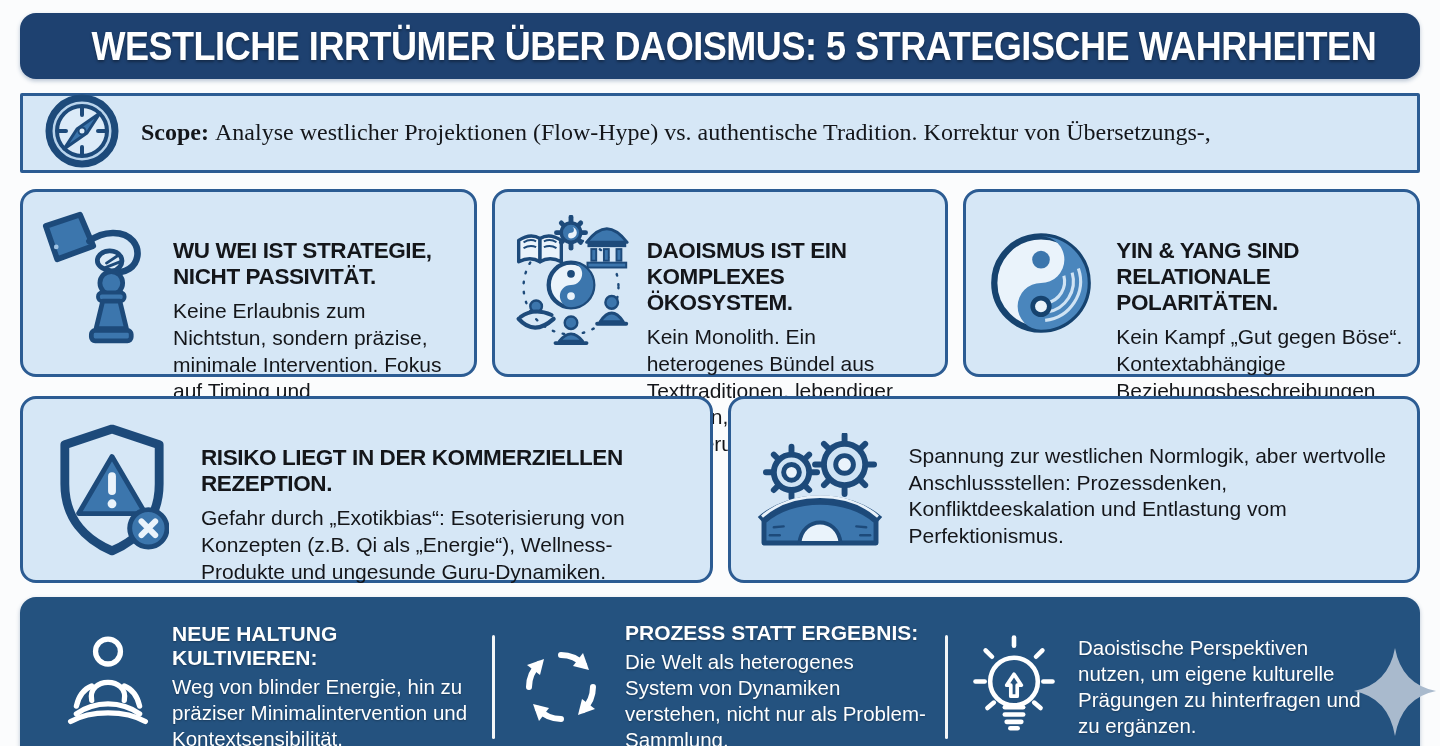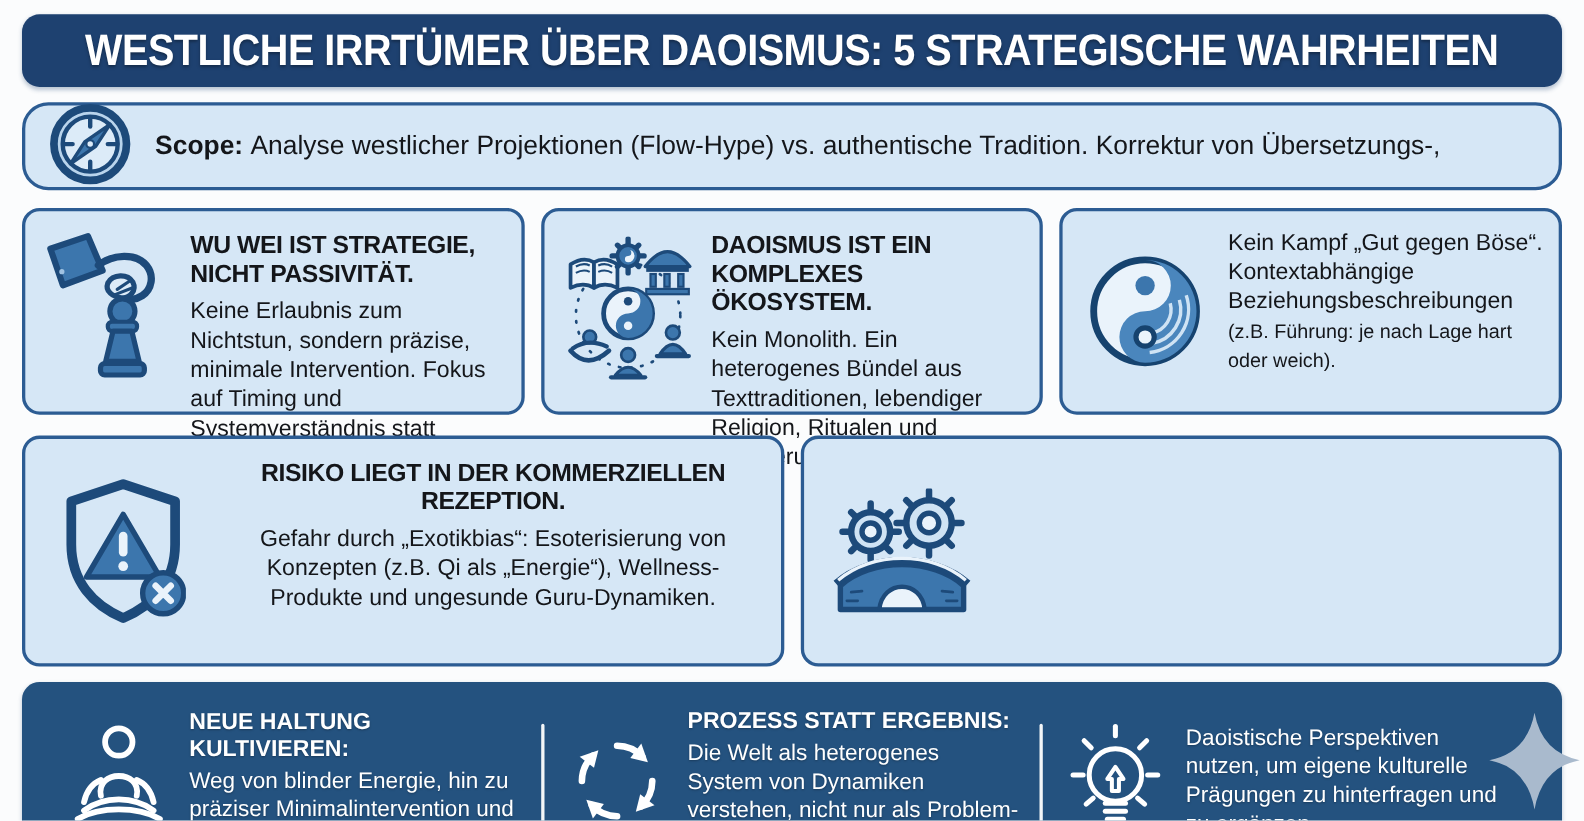--- a/index.html
+++ b/index.html
@@ -13,50 +13,50 @@
   body{
     width:1440px;height:746px;background:#fbfcfd;overflow:hidden;
     font-family:"Liberation Sans","DejaVu Sans",sans-serif;color:var(--text-dark);
   }
   .page{position:relative;width:1440px;height:746px;padding:13px 20px 0;}
   .b{font-weight:700;}
 
   
   .header{
     height:66px;background:var(--header-bg);border-radius:16px;
-    display:flex;align-items:center;justify-content:center;margin-bottom:14px;
+    display:flex;align-items:center;justify-content:flex-start;margin-bottom:14px;
     box-shadow:0 2px 4px rgba(30,65,112,.3);
   }
   .header h1{
     margin:0;color:#fff;font-size:40px;font-weight:700;white-space:nowrap;
     letter-spacing:-.5px;transform:scaleX(.9);transform-origin:center;
     text-shadow:0 2px 3px rgba(0,0,0,.35);
   }
 
   
   .scope{
     height:80px;background:var(--card-bg);border:3px solid var(--card-border);
-    border-radius:24px;display:flex;align-items:center;gap:20px;
-    padding:0 20px;margin-bottom:16px;
+    border-radius:2px;display:flex;align-items:center;gap:20px;
+    padding:0 20px;margin-bottom:16px;font-family:Liberation Serif, serif;
   }
   .scope-lines{font-size:24px;line-height:1.33;}
 
   
   .row{display:flex;gap:15px;}
   .row1{margin-bottom:19px;}
   .row1 .card{height:188px;}
   .row2{margin-bottom:14px;}
-  .row2 .card{height:210px;text-align:center;}
+  .row2 .card{height:187px;}
   .card{
     flex:1;background:var(--card-bg);border:3px solid var(--card-border);
     border-radius:16px;display:flex;align-items:flex-start;gap:14px;padding:12px 14px;
   }
   .card-icon{flex:0 0 122px;display:flex;align-items:center;justify-content:center;align-self:stretch;}
   .row2 .card-icon{flex-basis:150px;}
-  .card-text{flex:1;padding-top:4px;}
+  .card-text{flex:1;padding-top:4px;margin-top:28px;}
   .card-title{font-weight:700;font-size:22.5px;line-height:1.16;letter-spacing:-.4px;margin:2px 0 8px;}
   .card-body{font-size:21px;line-height:1.27;}
   .card-body .small{font-size:18px;}
 
   
   .footer{
     height:180px;background:var(--footer-bg);border-radius:16px;
     display:flex;align-items:center;padding:0 22px;color:#fff;
     box-shadow:0 2px 4px rgba(30,65,112,.3);
   }
@@ -183,20 +183,21 @@
           <g fill="none" stroke="#cfe3f4" stroke-width="3">
             <path d="M56 88 a38 38 0 0 0 32 -50"></path>
             <path d="M58 80 a30 30 0 0 0 24 -38"></path>
             <path d="M58 71 a21 21 0 0 0 16 -26"></path>
           </g>
           <circle cx="52" cy="29.5" r="8.5" fill="#3c76ad"></circle>
           <circle cx="52" cy="74.5" r="8" fill="#eaf3fb" stroke="#16436f" stroke-width="4.5"></circle>
         </svg>
       </div>
       <div class="card-text">
+        <div class="card-title">YIN &amp; YANG SIND RELATIONALE POLARITÄTEN.</div>
         <div class="card-body"><span>Kein Kampf „Gut gegen Böse“. Kontextabhängige Beziehungsbeschreibungen </span><span class="small">(z.B. Führung: je nach Lage hart oder weich).</span></div>
       </div>
     </div>
   </div>
 
   <div class="row row2">
 
     <div class="card">
       <div class="card-icon">
         <svg width="114" height="136" viewBox="0 0 116 136">
@@ -247,20 +248,21 @@
           <path d="M4 85 C35 58 91 58 122 85" fill="none" stroke="#eaf3fb" stroke-width="3"></path>
           <g stroke="#1d4a7a" stroke-width="2.5" stroke-linecap="round">
             <line x1="16" y1="96" x2="26" y2="95"></line>
               <line x1="100" y1="95" x2="110" y2="96"></line>
             <line x1="12" y1="104" x2="22" y2="104"></line>
               <line x1="104" y1="104" x2="114" y2="104"></line>
           </g>
         </svg>
       </div>
       <div class="card-text">
+        <div class="card-body">Spannung zur westlichen Normlogik, aber wertvolle Anschlussstellen: Prozessdenken, Konfliktdeeskalation und Entlastung vom Perfektionismus.</div>
       </div>
     </div>
   </div>
 
   <div class="footer">
 
     <div class="f-section">
       <div class="f-icon">
         <svg width="92" height="112" viewBox="0 0 96 116" fill="none" stroke="#ffffff" stroke-width="5.5" stroke-linecap="round" stroke-linejoin="round">
           <circle cx="48" cy="21" r="13"></circle>

